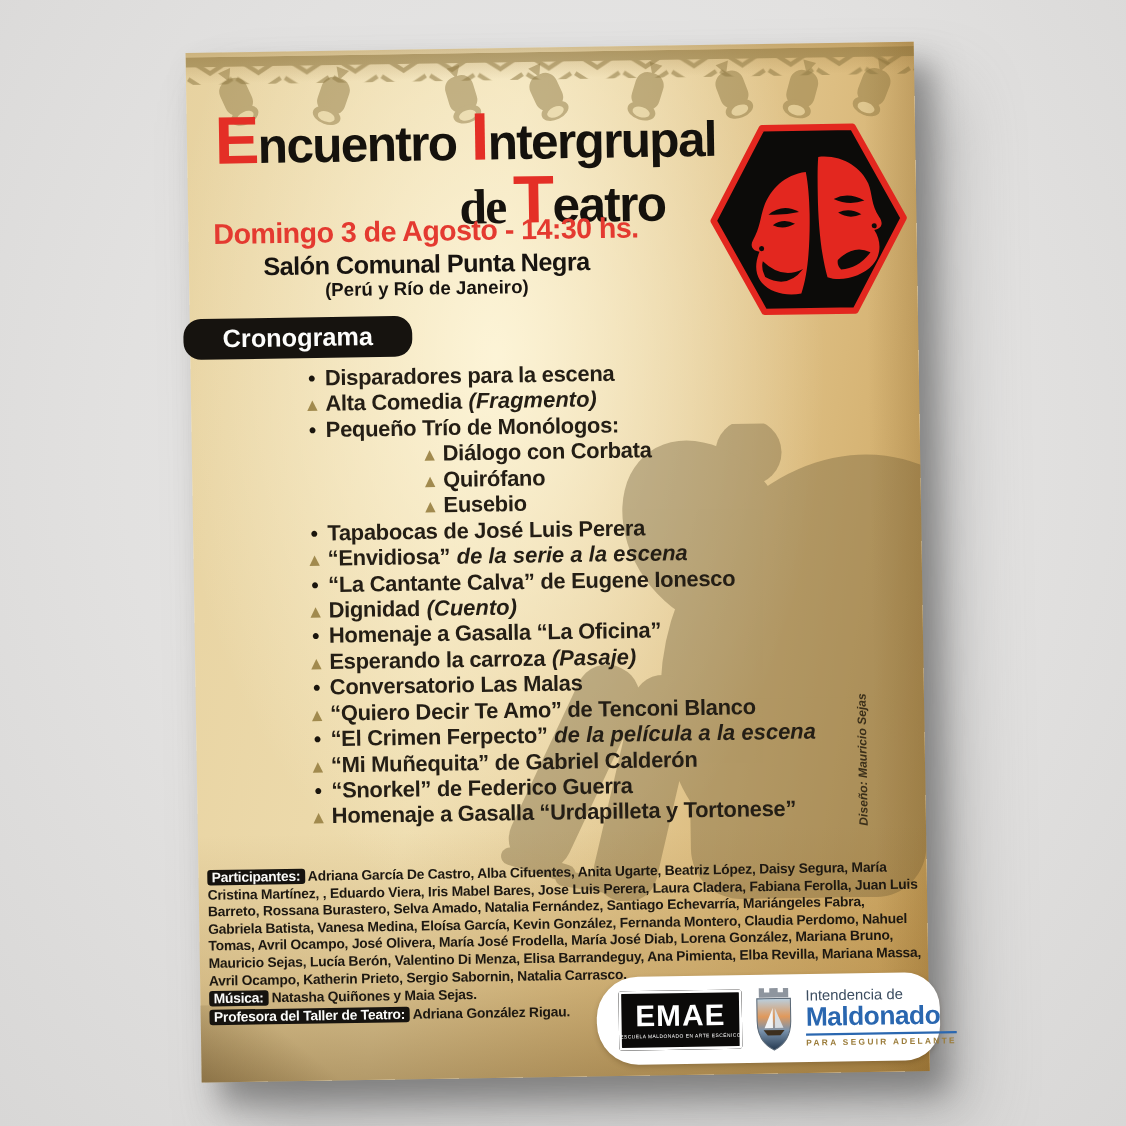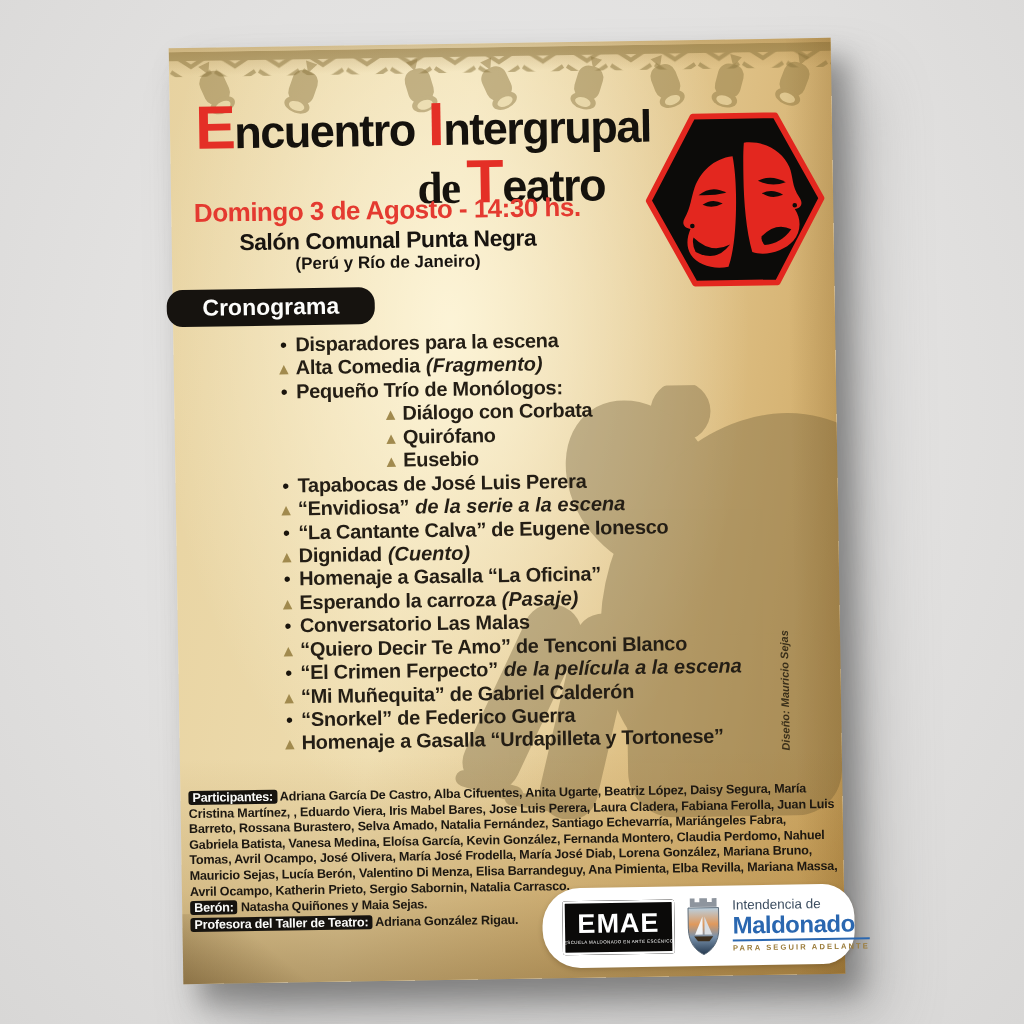--- a/index.html
+++ b/index.html
@@ -256,21 +256,21 @@
 
   </div>
         </div>
 
       <div class="credit">
           <span>Diseño: Mauricio Sejas</span>
         </div>
 
       <div class="footer-text">
         <p><span class="inline-badge">Participantes:</span> <span>Adriana García De Castro, Alba Cifuentes, Anita Ugarte, Beatriz López, Daisy Segura, María Cristina Martínez, , Eduardo Viera, Iris Mabel Bares, Jose Luis Perera, Laura Cladera, Fabiana Ferolla, Juan Luis Barreto, Rossana Burastero, Selva Amado, Natalia Fernández, Santiago Echevarría, Mariángeles Fabra, Gabriela Batista, Vanesa Medina, Eloísa García, Kevin González, Fernanda Montero, Claudia Perdomo, Nahuel Tomas, Avril Ocampo, José Olivera, María José Frodella, María José Diab, Lorena González, Mariana Bruno, Mauricio Sejas, Lucía Berón, Valentino Di Menza, Elisa Barrandeguy,  Ana Pimienta, Elba Revilla, Mariana Massa, Avril Ocampo, Katherin Prieto, Sergio Sabornin, Natalia Carrasco.</span></p>
-        <p class="crew"><span class="inline-badge">Berón:</span> <span>Natasha Quiñones y Maia Sejas.</span></p>
+        <p class="crew"><span class="inline-badge">Música:</span> <span>Natasha Quiñones y Maia Sejas.</span></p>
         <p class="crew"><span class="inline-badge">Profesora del Taller de Teatro:</span> <span>Adriana González Rigau.</span></p>
       </div>
 
       <div class="pill">
         <div class="emae">
           <span class="big">EMAE</span>
           <span class="tiny">ESCUELA MALDONADO EN ARTE ESCÉNICO</span>
         </div>
         <svg class="crest" viewBox="0 0 44 64">
           <defs>

